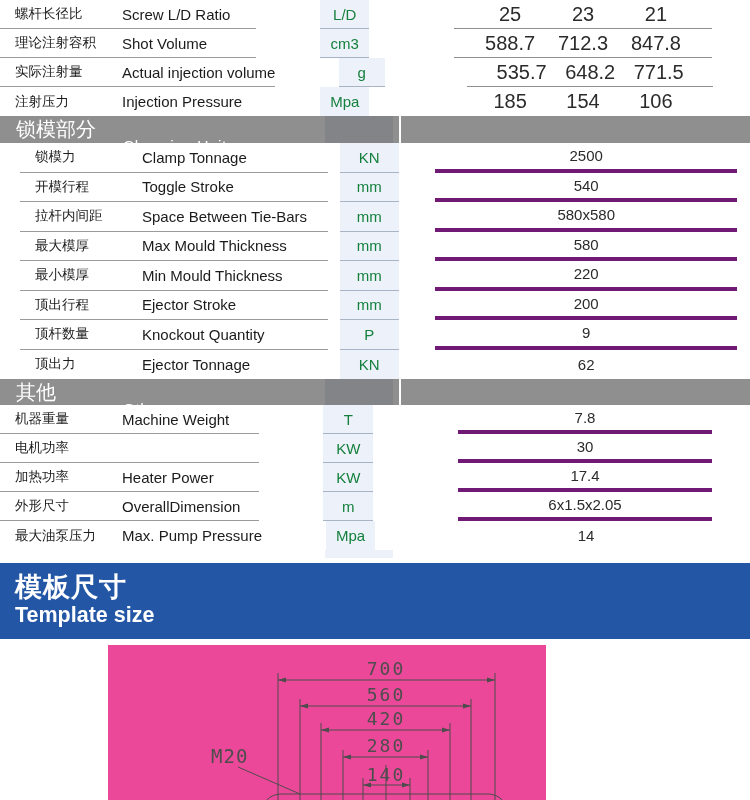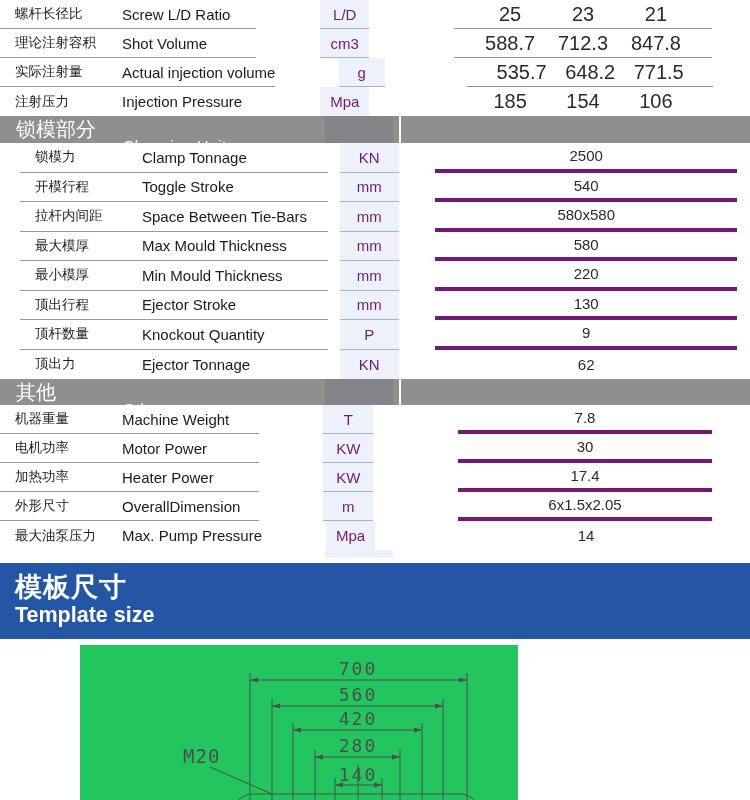--- a/index.html
+++ b/index.html
@@ -11,21 +11,21 @@
   .spec-table{width:750px;}
   .row{display:flex;align-items:stretch;}
   .row.h29{height:29px;gap:27px;}
   .row.h295{height:29.5px;margin-left:20px;}
   .cell-labels{width:313px;display:flex;align-items:center;}
   .row.sep .cell-labels{border-bottom:1px solid #9b9b9b;}
   .zh{width:107px;padding-left:15px;font-size:13.5px;color:#1d1d1d;white-space:nowrap;}
   .en{flex:1;font-size:15px;color:#1b1b1b;white-space:nowrap;}
   .sp1{width:12px;}
   .cell-unit{width:60px;background:#edf2fa;display:flex;align-items:center;justify-content:center;
-    font-size:15px;color:#701a75;}
+    font-size:15px;color:#15803d;}
   .row.sep .cell-unit{border-bottom:1px solid #a9b3c6;}
   .sp2{width:37px;}
   .cell-vals{width:307px;display:flex;align-items:center;justify-content:center;
     font-size:15px;color:#2b2b2b;}
   .row.sep .cell-vals{border-bottom:4px solid #701a75;}
   .sp3{width:13px;}
   .vals3{width:307px;display:flex;align-items:center;padding:0 20px;box-sizing:border-box;}
   .row.sep .vals3{border-bottom:1px solid #8f8f8f;}
   .vals3 .v{flex:1;text-align:center;font-size:20px;color:#2b2b2b;}
   
@@ -38,21 +38,21 @@
   
   .stub{display:flex;height:8px;}
   .stub .a{width:325px;}
   .stub .b{width:68px;background:#edf2fa;}
   
   .banner{margin-top:5px;height:76px;background:#2456a6;color:#ffffff;
     padding-left:15px;box-sizing:border-box;display:flex;flex-direction:column;justify-content:center;}
   .banner .t-zh{font-size:27px;font-weight:bold;letter-spacing:1px;line-height:1.1;}
   .banner .t-en{font-size:21.5px;font-weight:bold;line-height:1.25;}
   
-  .drawing-wrap{margin-top:6px;margin-left:80px;width:438px;height:155px;background:#22c55e;}
+  .drawing-wrap{margin-top:6px;margin-left:108px;width:438px;height:155px;background:#ec4899;}
   .drawing-wrap svg{display:block;}
   .dim-text{font-family:"DejaVu Sans Mono",monospace;font-size:18px;fill:#4d4d4d;letter-spacing:2px;}
   .m20-text{font-family:"DejaVu Sans Mono",monospace;font-size:19px;fill:#4d4d4d;letter-spacing:1px;}
 </style>
 </head>
 <body>
 
 <div class="page">
 
   <div class="spec-table">
@@ -181,21 +181,21 @@
       <div class="sp3"></div>
     </div>
     <div class="row h295 sep">
       <div class="cell-labels">
           <span class="zh">顶出行程</span>
           <span class="en">Ejector Stroke</span>
         </div>
       <div class="sp1"></div>
       <div class="cell-unit">mm</div>
       <div class="sp2"></div>
-      <div class="cell-vals">130</div>
+      <div class="cell-vals">200</div>
       <div class="sp3"></div>
     </div>
     <div class="row h295 sep">
       <div class="cell-labels">
           <span class="zh">顶杆数量</span>
           <span class="en">Knockout Quantity</span>
         </div>
       <div class="sp1"></div>
       <div class="cell-unit">P</div>
       <div class="sp2"></div>
@@ -228,21 +228,20 @@
         </div>
       <div class="sp1"></div>
       <div class="cell-unit">T</div>
       <div class="sp2"></div>
       <div class="cell-vals">7.8</div>
       <div class="sp3"></div>
     </div>
     <div class="row h29 sep">
       <div class="cell-labels">
           <span class="zh">电机功率</span>
-          <span class="en">Motor Power</span>
         </div>
       <div class="sp1"></div>
       <div class="cell-unit">KW</div>
       <div class="sp2"></div>
       <div class="cell-vals">30</div>
       <div class="sp3"></div>
     </div>
     <div class="row h29 sep">
       <div class="cell-labels">
           <span class="zh">加热功率</span>

